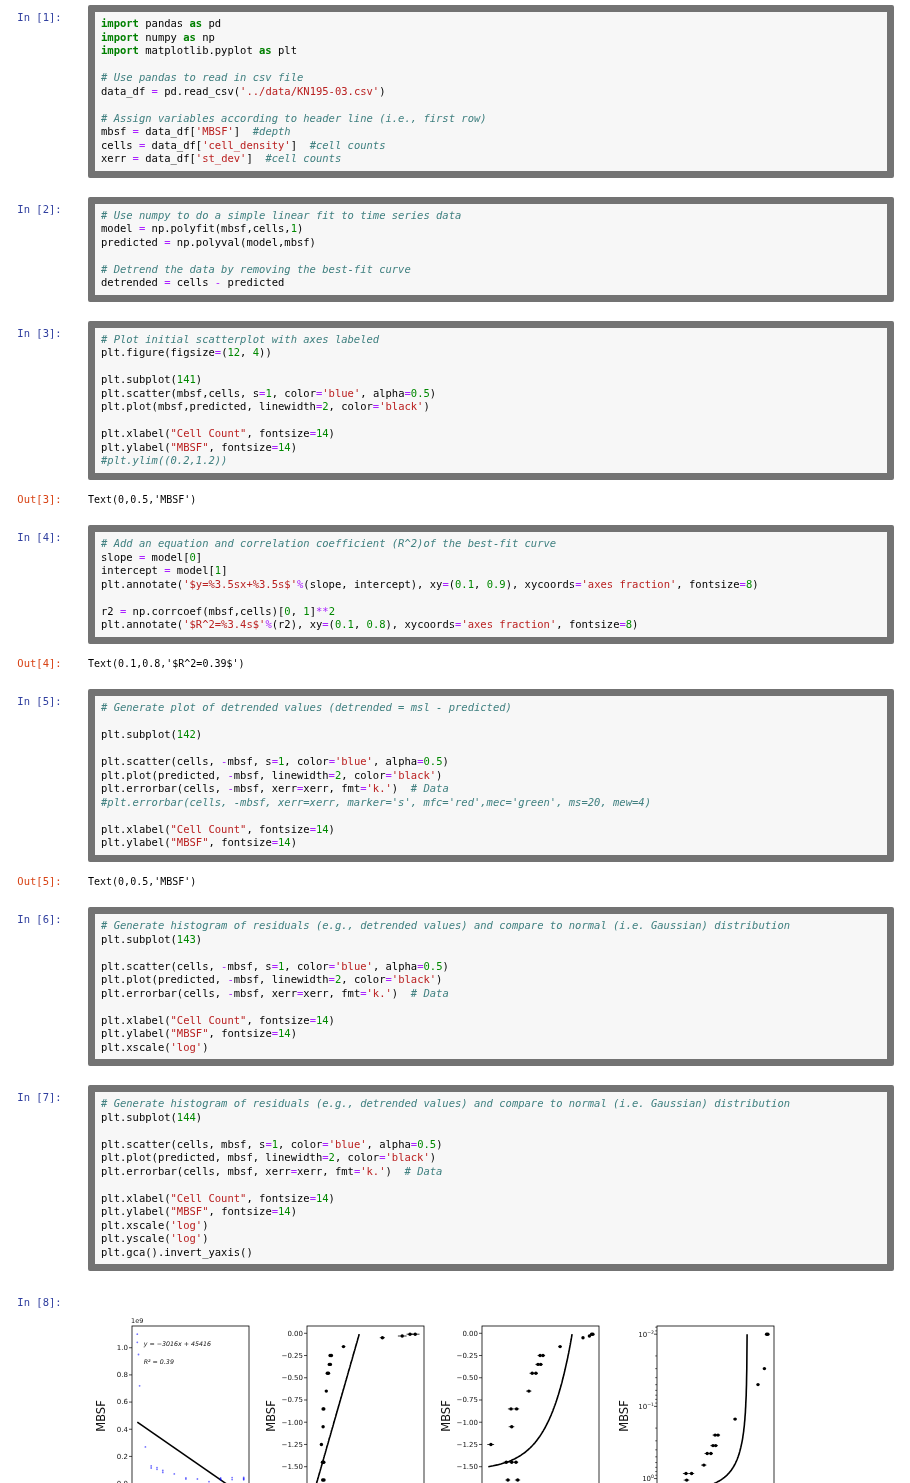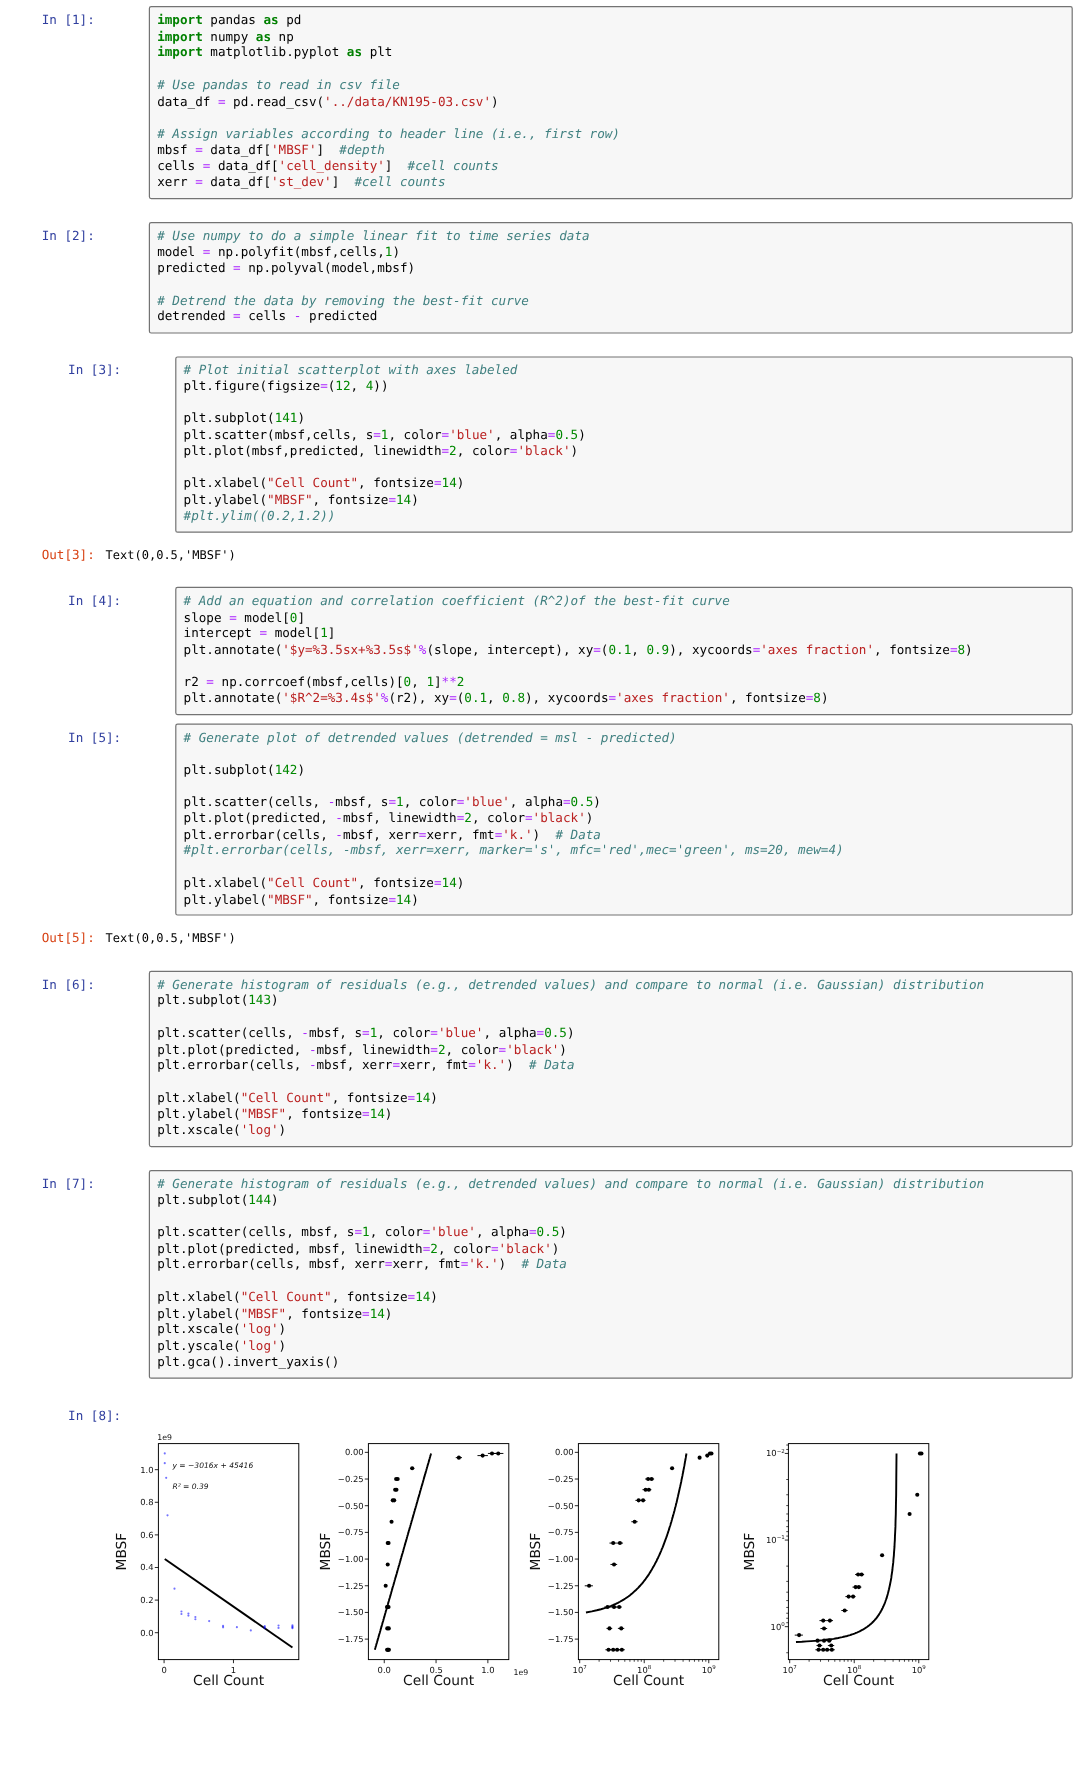--- a/index.html
+++ b/index.html
@@ -1,26 +1,26 @@
 <!DOCTYPE html>
 <html><head>
 <meta charset="utf-8">
 <style>
   html,body{margin:0;padding:0;background:#fff;}
   body{width:910px;font-family:"Liberation Sans",sans-serif;}
   #notebook{padding-top:5px;}
   .cell-row{display:flex;align-items:flex-start;margin-bottom:19px;}
-  .cell-row.tight{margin-bottom:7px;padding-left:22px;}
-  .prompt{width:88px;min-width:88px;box-sizing:border-box;text-align:right;
+  .cell-row.tight{margin-bottom:7px;}
+  .prompt{width:88px;min-width:88px;box-sizing:border-box;text-align:center;
           padding:6px 9px 0 0;font-family:"DejaVu Sans Mono","Liberation Mono",monospace;
           font-size:10.5px;line-height:13.5px;white-space:nowrap;}
   .prompt.in{color:#303F9F;}
   .prompt.outp{color:#D84315;}
-  .editor{flex:1;margin-right:16px;background:#f7f7f7;border:1px solid #737373;
-          border-radius:2px;padding:5px 6px;margin-left:36px;}
+  .editor{flex:1;margin-right:16px;background:#f7f7f7;border:7px solid #737373;
+          border-radius:2px;padding:5px 6px;}
   pre.code{margin:0;font-family:"DejaVu Sans Mono","Liberation Mono",monospace;
            font-size:10.5px;line-height:13.5px;color:#000;white-space:pre;}
   .tk-k{color:#008000;font-weight:bold;}
   .tk-c{color:#408080;font-style:italic;}
   .tk-s{color:#BA2121;}
   .tk-n{color:#080;}
   .tk-o{color:#AA22FF;}
   .outtext{font-family:"DejaVu Sans Mono","Liberation Mono",monospace;font-size:10px;
            line-height:13.5px;padding-top:6px;color:#000;}
   .figholder svg{display:block;margin-left:6px;background:#fff;}
@@ -80,20 +80,24 @@
       <div class="prompt in">In [4]:</div>
       <div class="editor">
         <pre class="code"><span class="tk-c"># Add an equation and correlation coefficient (R^2)of the best-fit curve</span>
 <span>slope </span><span class="tk-o">=</span><span> model[</span><span class="tk-n">0</span><span>]</span>
 <span>intercept </span><span class="tk-o">=</span><span> model[</span><span class="tk-n">1</span><span>]</span>
 <span>plt.annotate(</span><span class="tk-s">'$y=%3.5sx+%3.5s$'</span><span class="tk-o">%</span><span>(slope, intercept), xy</span><span class="tk-o">=</span><span>(</span><span class="tk-n">0.1</span><span>, </span><span class="tk-n">0.9</span><span>), xycoords</span><span class="tk-o">=</span><span class="tk-s">'axes fraction'</span><span>, fontsize</span><span class="tk-o">=</span><span class="tk-n">8</span><span>)</span>
 
 <span>r2 </span><span class="tk-o">=</span><span> np.corrcoef(mbsf,cells)[</span><span class="tk-n">0</span><span>, </span><span class="tk-n">1</span><span>]</span><span class="tk-o">**</span><span class="tk-n">2</span>
 <span>plt.annotate(</span><span class="tk-s">'$R^2=%3.4s$'</span><span class="tk-o">%</span><span>(r2), xy</span><span class="tk-o">=</span><span>(</span><span class="tk-n">0.1</span><span>, </span><span class="tk-n">0.8</span><span>), xycoords</span><span class="tk-o">=</span><span class="tk-s">'axes fraction'</span><span>, fontsize</span><span class="tk-o">=</span><span class="tk-n">8</span><span>)</span></pre>
       </div>
+    </div>
+    <div class="cell-row">
+      <div class="prompt outp">Out[4]:</div>
+      <div class="outtext">Text(0.1,0.8,'$R^2=0.39$')</div>
     </div>
     <div class="cell-row tight">
       <div class="prompt in">In [5]:</div>
       <div class="editor">
         <pre class="code"><span class="tk-c"># Generate plot of detrended values (detrended = msl - predicted)</span>
 
 <span>plt.subplot(</span><span class="tk-n">142</span><span>)</span>
 
 <span>plt.scatter(cells, </span><span class="tk-o">-</span><span>mbsf, s</span><span class="tk-o">=</span><span class="tk-n">1</span><span>, color</span><span class="tk-o">=</span><span class="tk-s">'blue'</span><span>, alpha</span><span class="tk-o">=</span><span class="tk-n">0.5</span><span>)</span>
 <span>plt.plot(predicted, </span><span class="tk-o">-</span><span>mbsf, linewidth</span><span class="tk-o">=</span><span class="tk-n">2</span><span>, color</span><span class="tk-o">=</span><span class="tk-s">'black'</span><span>)</span>

